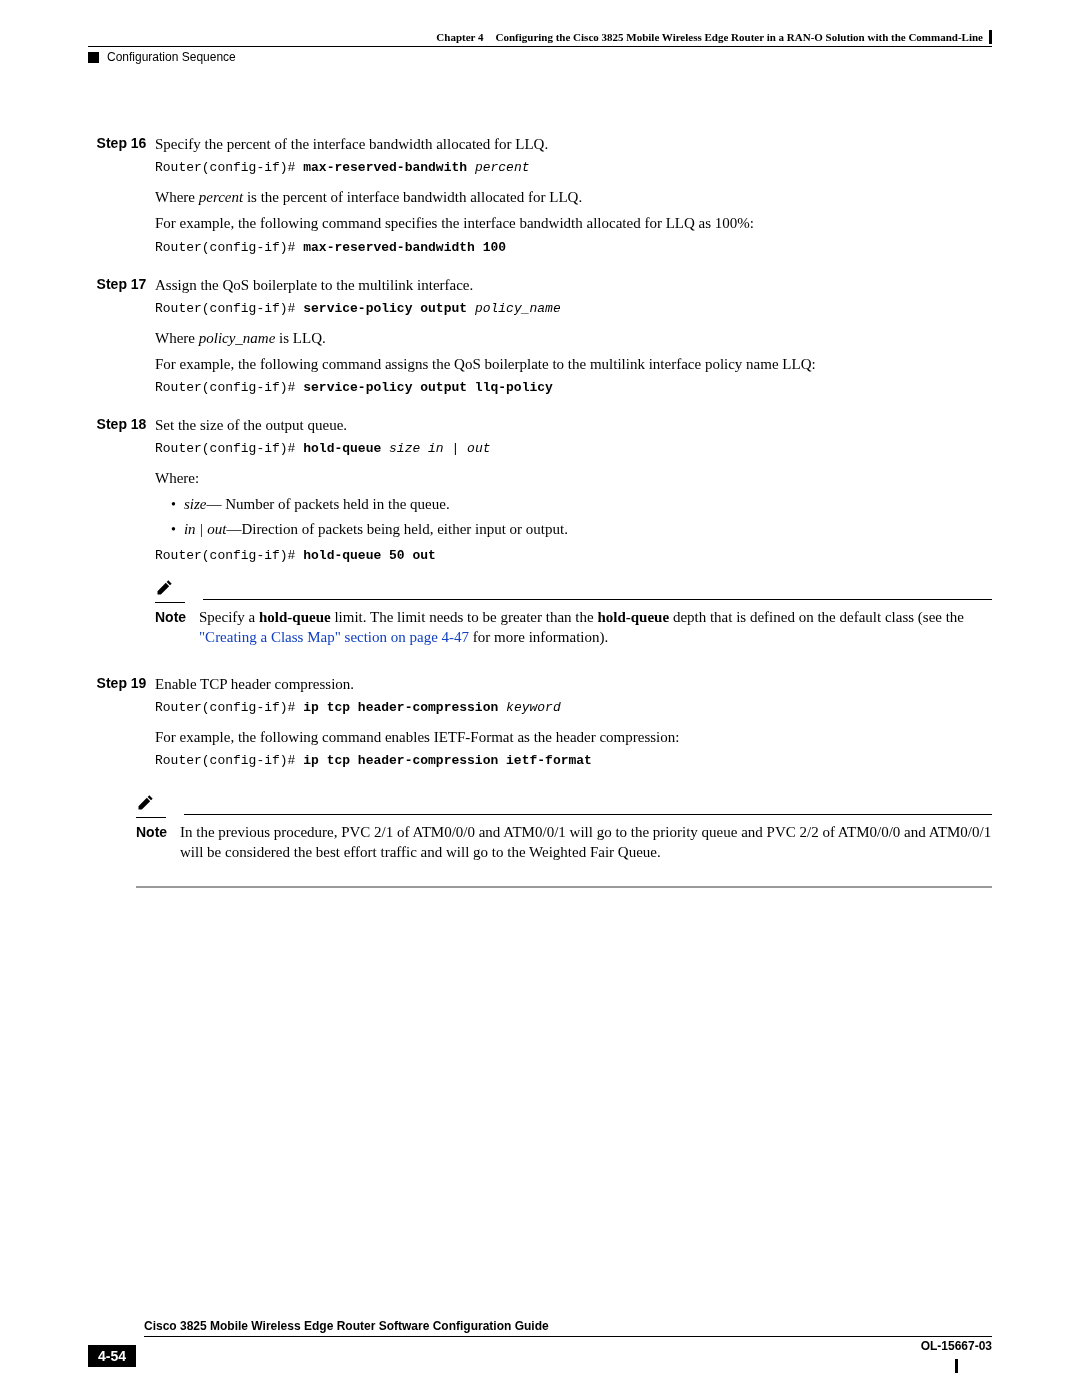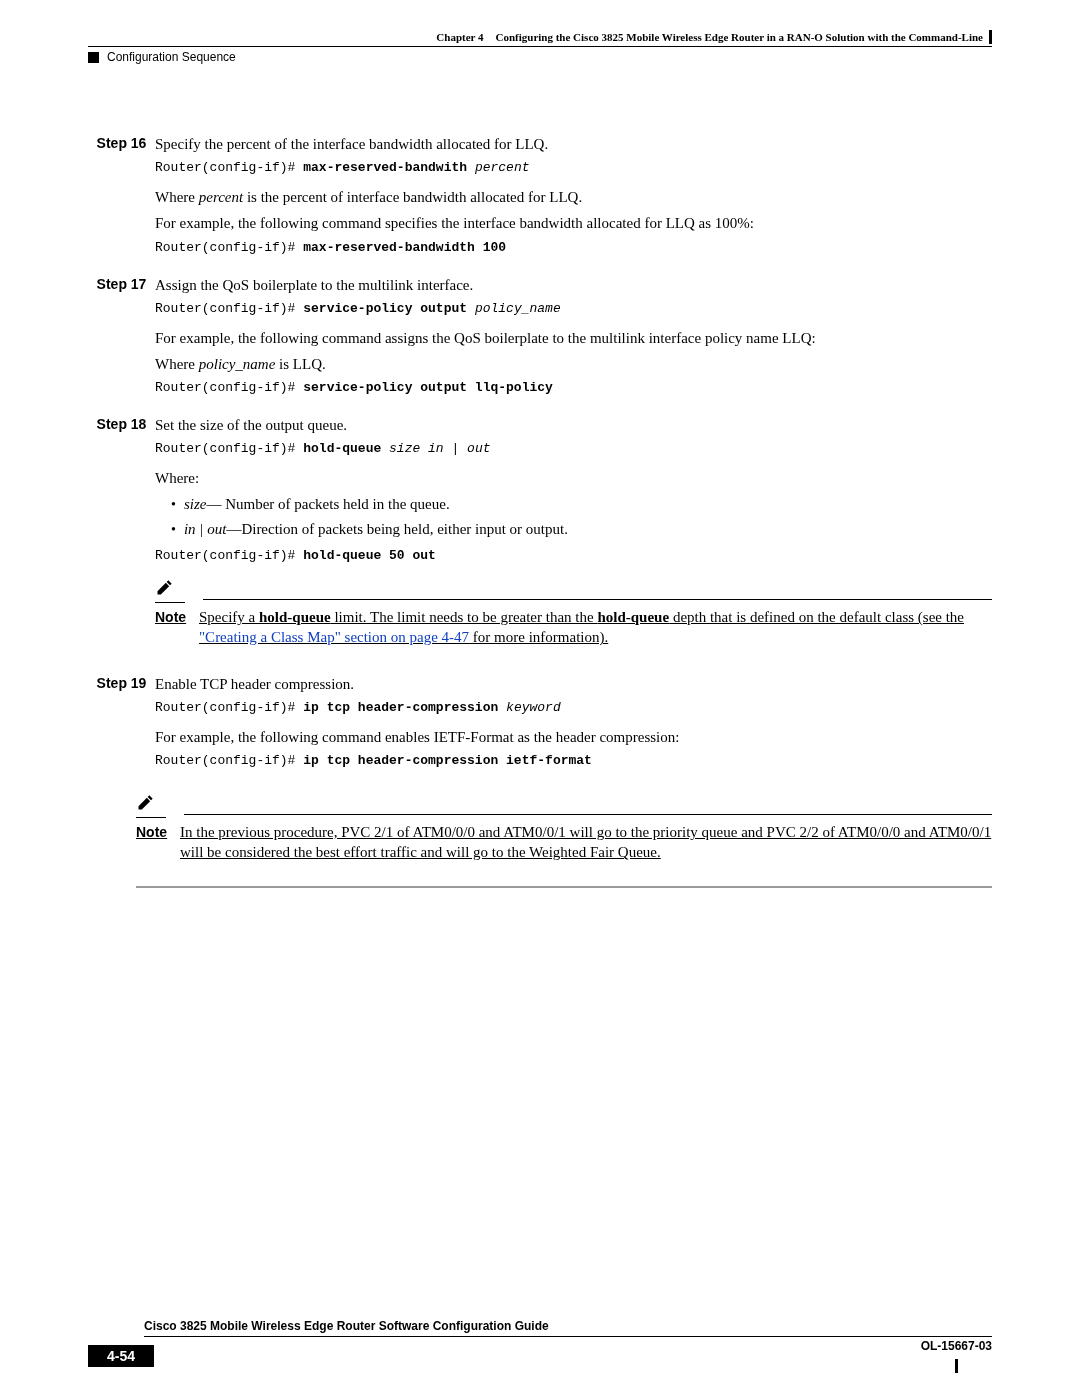--- a/index.html
+++ b/index.html
@@ -80,21 +80,21 @@
   .note-left {
      flex:0 0 48px; display:flex; flex-direction:column; align-items:flex-start;
   }
   .note-rule-right {
      flex:1; border-bottom:1px solid #000; height:1px; margin-bottom:3px;
   }
   .note-body-row {
      display:flex; margin-top:4px;
   }
   .link-blue { color: #1040c0; }
-  .note-outer { margin: 12px 0 18px 0; text-decoration: underline; }
+  .note-outer { margin: 12px 0 18px 0; }
   .section-end-rule {
     border:none; border-top:2px solid #9a9a9a;
     margin: 24px 0 0 0;
   }
   .footer {
     position:absolute; left:88px; right:88px; bottom:24px;
   }
   .footer-title {
     font-family: Arial, Helvetica, sans-serif;
     font-weight:bold; font-size:12px;
@@ -105,21 +105,21 @@
     margin-top:3px;
   }
   .footer-bottom {
     display:flex; justify-content:space-between; align-items:center;
     margin-top:2px;
   }
   .page-num-box {
     background:#000; color:#fff;
     font-family: Arial, Helvetica, sans-serif; font-weight:bold;
     font-size:14px;
-    padding:3px 19px;
+    padding:3px 10px;
   }
   .footer-right {
     font-family: Arial, Helvetica, sans-serif; font-weight:bold;
     font-size:12px;
     display:flex; align-items:center; gap:6px;flex-direction:column;
   }
   .footer-bar { width:3px; height:14px; background:#000; display:inline-block;}
 </style>
 </head>
 <body>
@@ -159,24 +159,24 @@
       </div>
     </div>
 
     <div class="step-row">
       <div class="step-label">Step 17</div>
       <div class="step-body">
         <p>Assign the QoS boilerplate to the multilink interface.</p>
         <div class="mono">
           <span>Router(config-if)# </span><span class="bold">service-policy output </span><span class="ital">policy_name</span>
         </div>
-        <p>For example, the following command assigns the QoS boilerplate to the multilink interface policy name LLQ:</p>
         <p>
           <span>Where </span><span class="ser-ital">policy_name</span><span> is LLQ.</span>
         </p>
+        <p>For example, the following command assigns the QoS boilerplate to the multilink interface policy name LLQ:</p>
         <div class="mono">
           <span>Router(config-if)# </span><span class="bold">service-policy output llq-policy</span>
         </div>
       </div>
     </div>
 
     <div class="step-row">
       <div class="step-label">Step 18</div>
       <div class="step-body">
         <p>Set the size of the output queue.</p>

